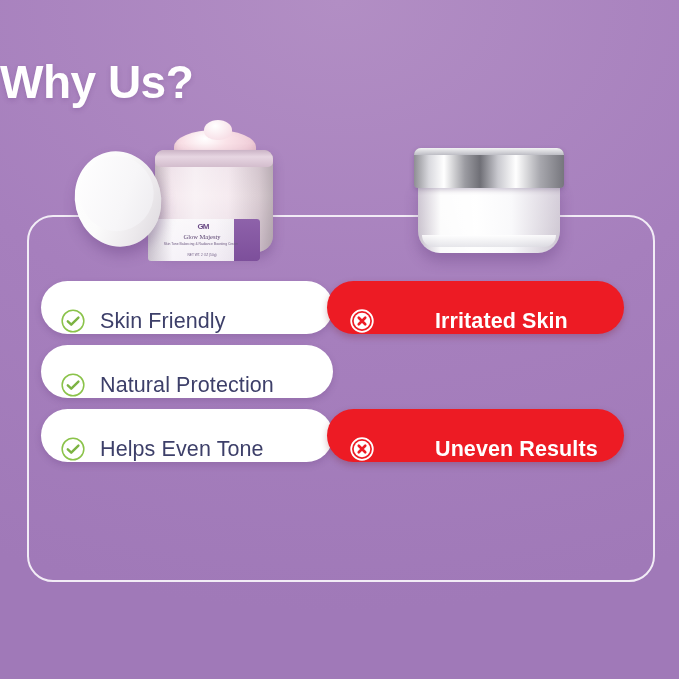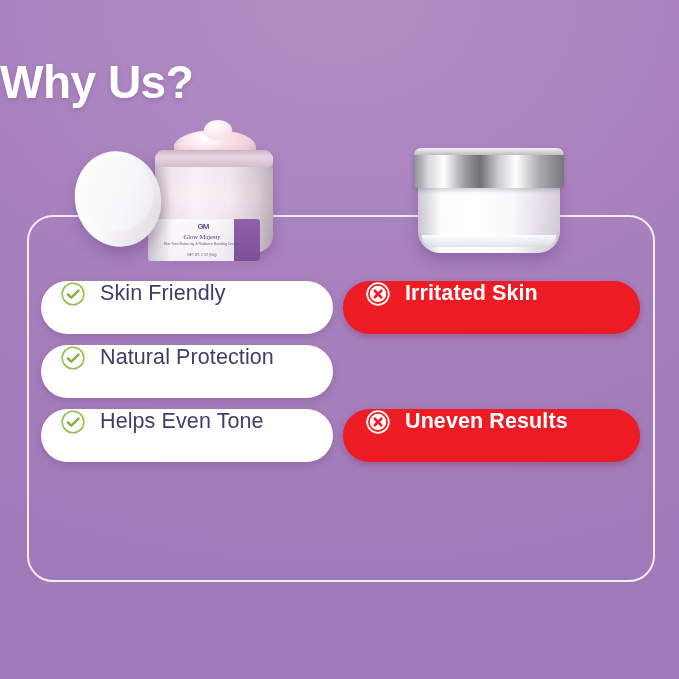--- a/index.html
+++ b/index.html
@@ -269,36 +269,37 @@
     position: relative;
     height: 53px;
     margin-bottom: 11px;
   }
   .pill {
     position: absolute;
     top: 0;
     height: 53px;
     border-radius: 27px;
     display: flex;
-    align-items: flex-start;
+    align-items: flex-end;
     box-sizing: border-box;
   }
   .pill-good {
     left: 41px;
     width: 292px;
     background: #ffffff;
     padding-left: 19px;
     box-shadow: 0 3px 7px rgba(80,40,105,0.20);
   }
   .pill-bad {
-    left: 343px;
+    left: 327px;
     width: 297px;
     background: #ed1b24;
     padding-left: 22px;
     box-shadow: 0 3px 7px rgba(110,20,35,0.28);
+    gap: 46px;
   }
   .ico {
     flex: 0 0 auto;
     width: 26px;
     height: 26px;
     margin-right: 14px;
   }
   .label {
     font-size: 21.5px;
     letter-spacing: 0.1px;

